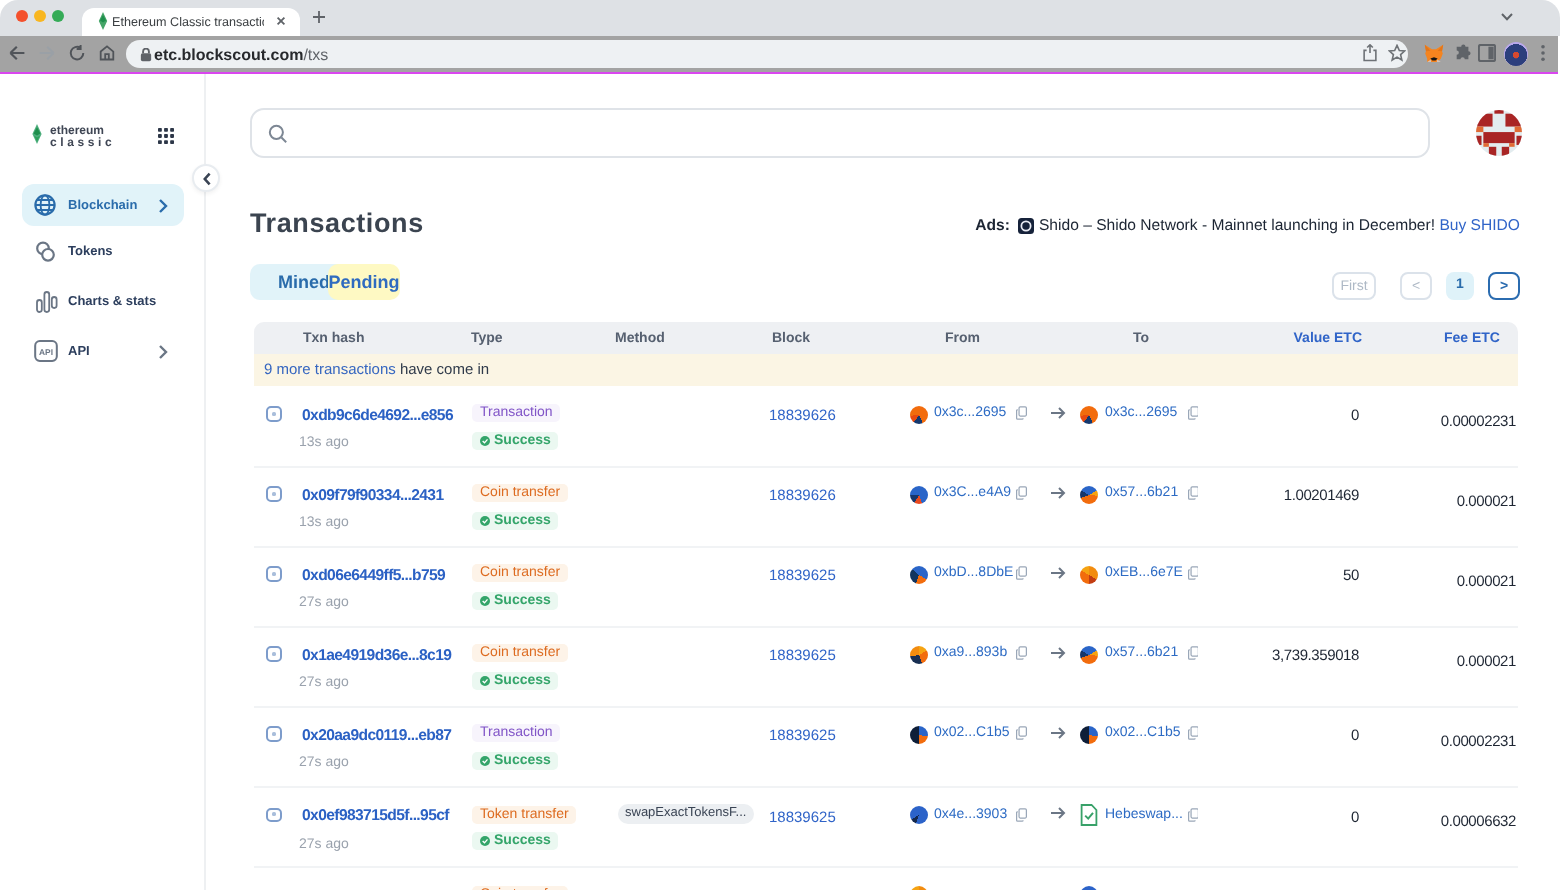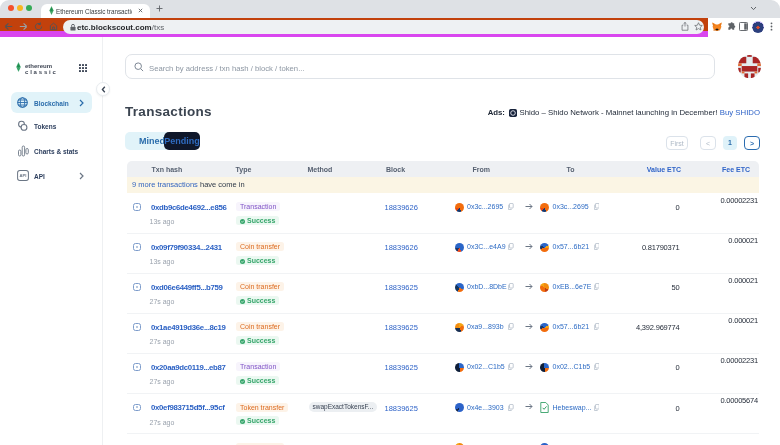--- a/index.html
+++ b/index.html
@@ -5,21 +5,21 @@
 * { margin:0; padding:0; box-sizing:border-box; }
 html,body { width:780px; height:445px; background:#fff; font-family:"Liberation Sans",sans-serif; overflow:hidden; }
 .abs { position:absolute; }
 #win { position:relative; width:780px; height:445px; overflow:hidden; }
 
 
 #tabstrip { position:absolute; left:0; top:0; width:780px; height:17.5px; background:#dee1e5; border-radius:9px 9px 0 0; }
 .tl { position:absolute; top:4.5px; width:6px; height:6px; border-radius:50%; }
 #tab { position:absolute; left:41px; top:3.5px; width:109px; height:14px; background:#fff; border-radius:6px 6px 0 0; }
 #tabtitle { position:absolute; left:15px; top:4px; font-size:6.3px; color:#3c4043; white-space:nowrap; width:76px; overflow:hidden; }
-#toolbar { position:absolute; left:0; top:17.5px; width:708px; height:19px; background:#c2410c; border-bottom:6px solid #d946ef; }
+#toolbar { position:absolute; left:0; top:17.5px; width:779px; height:19px; background:#a3a3a3; border-bottom:1px solid #d946ef; }
 #omni { position:absolute; left:63px; top:2.5px; width:641px; height:13.5px; background:#eef1f3; border-radius:7px; }
 #urltext { position:absolute; left:14px; top:2.5px; font-size:8px; color:#27292c; font-weight:bold; white-space:nowrap; }
 #urltext span { color:#5f6368; font-weight:normal; }
 
 
 #page { position:absolute; left:0; top:37px; width:780px; height:408px; background:#fff; }
 #sidebar { position:absolute; left:0; top:0; width:103px; height:408px; border-right:1px solid #eef0f2; }
 .navitem { position:absolute; left:11px; width:81px; height:21px; border-radius:6px; }
 .navlabel { position:absolute; left:23px; top:50%; transform:translateY(-50%); font-size:6.5px; color:#2c3e5d; font-weight:bold; white-space:nowrap; }
 .navactive { background:#e1f3f9; }
@@ -30,21 +30,21 @@
 #search .ph { position:absolute; left:23px; top:8.5px; font-size:7.7px; color:#8d97a3; }
 
 
 #h1 { position:absolute; left:125px; top:68px; font-size:13.5px; font-weight:bold; color:#3b4450; letter-spacing:0.3px; line-height:14px; }
 #ads { position:absolute; right:20px; top:71px; font-size:7.8px; color:#1c2533; white-space:nowrap; }
 #ads .blue { color:#3064c8; }
 
 
 .tabchip { position:absolute; top:95px; height:18px; border-radius:5px; font-size:9px; font-weight:bold; line-height:18px; text-align:center; }
 #tabmined { left:125px; width:54px; background:#e1f3f9; color:#2a6cab; }
-#tabpending { left:164px; width:36px; color:#2f6bc0; background:#0f172a; }
+#tabpending { left:164px; width:36px; color:#2f6bc0; background:#fef9c3; }
 .pg { position:absolute; top:98.5px; height:14px; border-radius:4px; font-size:7px; line-height:13px; text-align:center; }
 #pgfirst { left:666px; width:22px; border:1px solid #dbe2ea; color:#aeb9c6; }
 #pglt { left:700px; width:16px; border:1px solid #dbe2ea; color:#aeb9c6; }
 #pg1 { left:723px; width:14px; background:#dff2f9; color:#2a6cab; font-weight:bold; }
 #pggt { left:744px; width:16px; border:1.5px solid #2b6cb0; color:#2b6cb0; font-weight:bold; }
 
 
 #thead { position:absolute; left:127px; top:124px; width:632px; height:16px; background:#eef0f3; border-radius:5px 5px 0 0; font-size:7px; font-weight:bold; color:#566070; }
 #thead .hc { position:absolute; top:5px; }
 #banner { position:absolute; left:127px; top:140px; width:632px; height:16px; background:#fbf5e4; font-size:7.5px; line-height:16px; color:#2f3a4a; }
@@ -67,21 +67,21 @@
 .avf { left:327.5px; }
 .avt { left:412.5px; }
 .addr { position:absolute; top:9.5px; font-size:7px; color:#2d6bc4; }
 .addrf { left:340px; }
 .addrt { left:425.5px; }
 .cpy { position:absolute; top:9.5px; width:5.5px; height:7px; }
 .cpyf { left:381px; }
 .cpyt { left:466.5px; }
 .arrow { position:absolute; left:398px; top:9px; }
 .val { position:absolute; right:79.5px; top:9.5px; font-size:7.5px; color:#1e2633; letter-spacing:-0.2px; }
-.fee { position:absolute; right:1px; top:2px; font-size:7.5px; color:#1e2633; letter-spacing:-0.2px; }
+.fee { position:absolute; right:1px; top:12px; font-size:7.5px; color:#1e2633; letter-spacing:-0.2px; }
 
 .pA { background:conic-gradient(from 155deg, #15386e 0 60deg, #e8490f 60deg 110deg, #f26c0d 110deg 360deg); }
 .pB { background:conic-gradient(from 160deg, #e8491f 0 50deg, #17366b 50deg 110deg, #2a65c8 110deg 360deg); }
 .pC { background:conic-gradient(from 0deg, #2a65c8 0 60deg, #f5a312 60deg 95deg, #f26c0d 95deg 250deg, #17366b 250deg 300deg, #2a65c8 300deg 360deg); }
 .pD { background:conic-gradient(from 0deg, #2a65c8 0 120deg, #f26c0d 120deg 200deg, #12355f 200deg 310deg, #2a65c8 310deg 360deg); }
 .pE { background:conic-gradient(from 0deg, #f28c0f 0 120deg, #c33d12 120deg 180deg, #f26c0d 180deg 300deg, #f5a312 300deg 360deg); }
 .pF { background:conic-gradient(from 0deg, #f5a312 0 60deg, #f26c0d 60deg 160deg, #182f52 160deg 260deg, #f28c0f 260deg 360deg); }
 .pG { background:conic-gradient(from 0deg, #2a65c8 0 100deg, #f26c0d 100deg 180deg, #0e1e38 180deg 360deg); }
 .pH { background:conic-gradient(from 200deg, #14284d 0 40deg, #2c63c9 40deg 360deg); }
 </style>
@@ -226,21 +226,20 @@
       <svg class="abs" style="left:4px;top:3px" width="5" height="7" viewBox="0 0 5 7">
           <path d="M3.8 0.8 L1.4 3.5 L3.8 6.2" stroke="#3a4454" stroke-width="1.3" fill="none"></path>
         </svg>
     </div>
 
     <div id="search">
       <svg class="abs" style="left:8px;top:7px" width="10" height="10" viewBox="0 0 11 11">
           <circle cx="4.6" cy="4.6" r="3.6" fill="none" stroke="#7d8794" stroke-width="1.1"></circle>
           <path d="M7.4 7.4 L10 10" stroke="#7d8794" stroke-width="1.1"></path>
         </svg>
-      <div class="ph">Search by address / txn hash / block / token...</div>
     </div>
 
     <svg class="abs" style="left:737.5px;top:18px" width="23" height="23" viewBox="0 0 25 25">
       <defs>
           <clipPath id="cc">
             <circle cx="12.5" cy="12.5" r="12.5"></circle>
           </clipPath>
         </defs>
       <g clip-path="url(#cc)">
         <rect width="25" height="25" fill="#e3ecef"></rect>
@@ -334,21 +333,21 @@
         </svg>
       <svg class="arrow" width="8" height="7" viewBox="0 0 8 7">
           <path d="M0.5 3.5 H7 M4.5 1 L7 3.5 L4.5 6" stroke="#6b7685" stroke-width="1" fill="none"></path>
         </svg>
       <div class="av avt pC"></div>
         <div class="addr addrt">0x57...6b21</div>
         <svg class="cpy cpyt" viewBox="0 0 9 11">
           <rect x="2.5" y="0.5" width="6" height="7.5" rx="1" fill="none" stroke="#9aa7b8"></rect>
           <path d="M1.5 3 H0.8 a0.8 0.8 0 0 0 -0.3 0.8 V9.7 a0.8 0.8 0 0 0 0.8 0.8 H5 a0.8 0.8 0 0 0 0.8 -0.8" fill="none" stroke="#9aa7b8"></path>
         </svg>
-      <div class="val">0.81790371</div>
+      <div class="val">1.00201469</div>
         <div class="fee">0.000021</div>
     </div>
     <div class="row" style="top:236.7px;">
       <div class="txicon"></div>
         <div class="hash">0xd06e6449ff5...b759</div>
         <div class="ago">27s ago</div>
       <div class="chip t1 c-coin">Coin transfer</div>
         <div class="chip t2 c-ok"><svg width="5" height="5" viewBox="0 0 6 6">
             <circle cx="3" cy="3" r="3" fill="#34a56a"></circle>
             <path d="M1.6 3 L2.7 4.1 L4.5 2" stroke="#fff" stroke-width="0.8" fill="none"></path>
@@ -390,21 +389,21 @@
         </svg>
       <svg class="arrow" width="8" height="7" viewBox="0 0 8 7">
           <path d="M0.5 3.5 H7 M4.5 1 L7 3.5 L4.5 6" stroke="#6b7685" stroke-width="1" fill="none"></path>
         </svg>
       <div class="av avt pC"></div>
         <div class="addr addrt">0x57...6b21</div>
         <svg class="cpy cpyt" viewBox="0 0 9 11">
           <rect x="2.5" y="0.5" width="6" height="7.5" rx="1" fill="none" stroke="#9aa7b8"></rect>
           <path d="M1.5 3 H0.8 a0.8 0.8 0 0 0 -0.3 0.8 V9.7 a0.8 0.8 0 0 0 0.8 0.8 H5 a0.8 0.8 0 0 0 0.8 -0.8" fill="none" stroke="#9aa7b8"></path>
         </svg>
-      <div class="val">4,392.969774</div>
+      <div class="val">3,739.359018</div>
         <div class="fee">0.000021</div>
     </div>
     <div class="row" style="top:316.9px;">
       <div class="txicon"></div>
         <div class="hash">0x20aa9dc0119...eb87</div>
         <div class="ago">27s ago</div>
       <div class="chip t1 c-tx">Transaction</div>
         <div class="chip t2 c-ok"><svg width="5" height="5" viewBox="0 0 6 6">
             <circle cx="3" cy="3" r="3" fill="#34a56a"></circle>
             <path d="M1.6 3 L2.7 4.1 L4.5 2" stroke="#fff" stroke-width="0.8" fill="none"></path>
@@ -451,21 +450,21 @@
       <svg class="abs" style="left:412.5px;top:7.5px" width="9" height="11" viewBox="0 0 9 11">
           <path d="M0.8 0.5 H5.8 L8.2 3 V10.5 H0.8 Z" fill="none" stroke="#38a169" stroke-width="0.9"></path>
           <path d="M2.6 5.8 L4.1 7.3 L6.5 4.4" fill="none" stroke="#38a169" stroke-width="1"></path>
         </svg>
       <div class="addr addrt">Hebeswap...</div>
         <svg class="cpy cpyt" viewBox="0 0 9 11">
           <rect x="2.5" y="0.5" width="6" height="7.5" rx="1" fill="none" stroke="#9aa7b8"></rect>
           <path d="M1.5 3 H0.8 a0.8 0.8 0 0 0 -0.3 0.8 V9.7 a0.8 0.8 0 0 0 0.8 0.8 H5 a0.8 0.8 0 0 0 0.8 -0.8" fill="none" stroke="#9aa7b8"></path>
         </svg>
       <div class="val">0</div>
-        <div class="fee">0.00005674</div>
+        <div class="fee">0.00006632</div>
     </div>
     <div class="row" style="top:397.1px;border-bottom:none;">
       <div class="chip t1 c-coin">Coin transfer</div>
       <div class="av avf pE"></div>
       <div class="av avt pH"></div>
     </div>
   </div>
 </div>
 
 </body></html>

